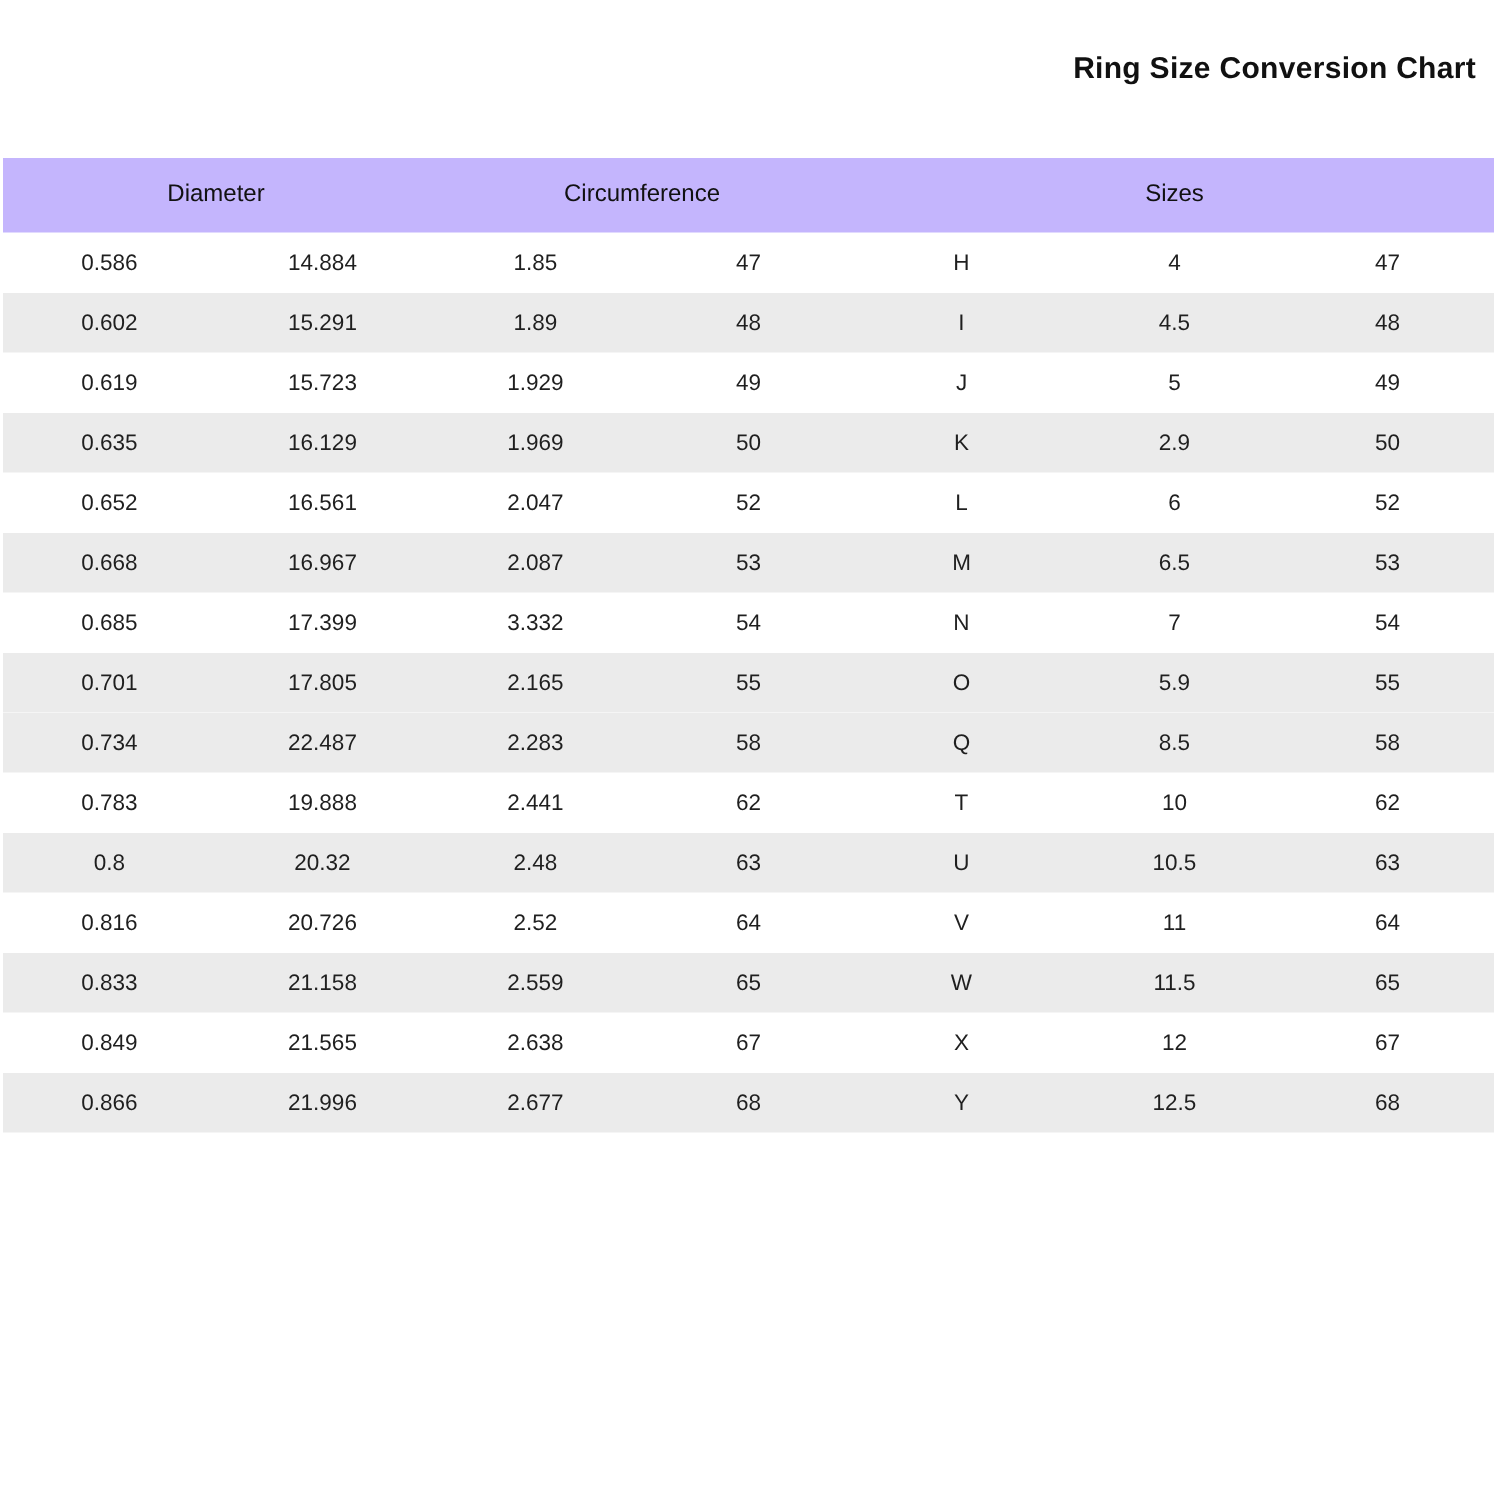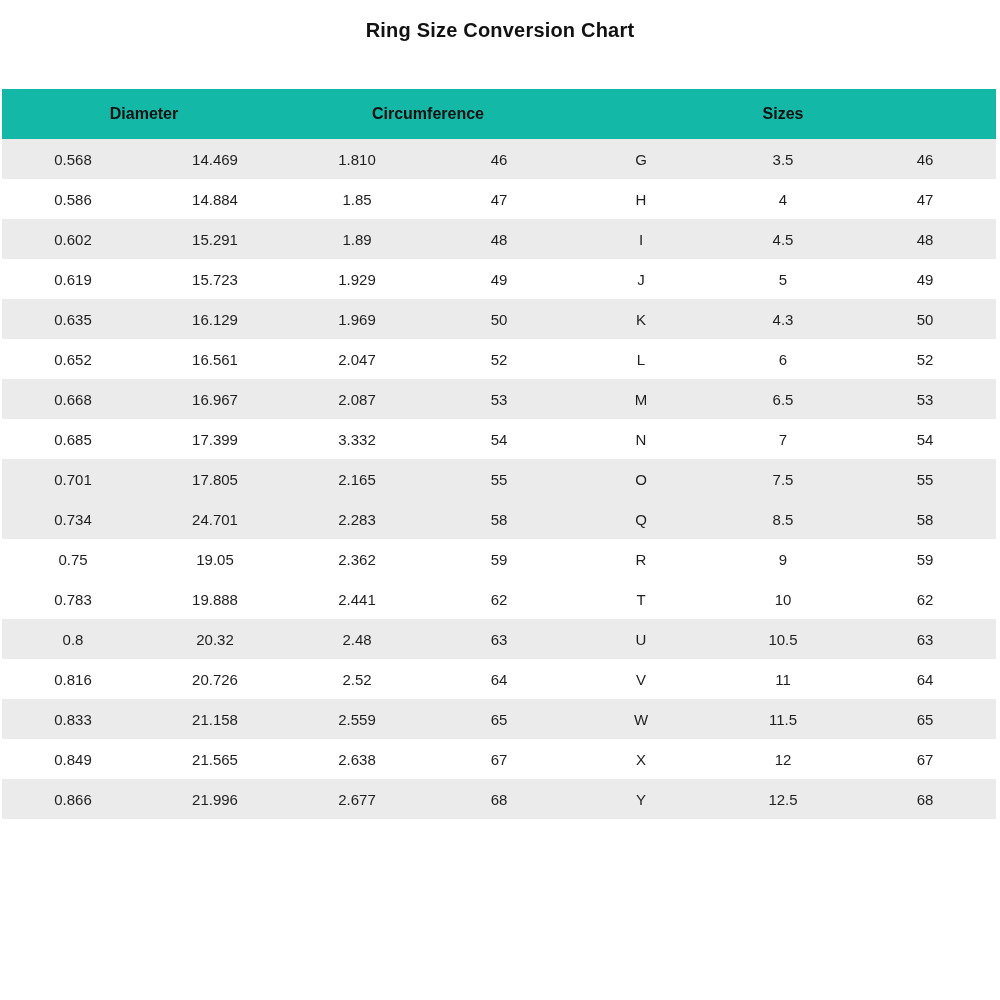--- a/index.html
+++ b/index.html
@@ -6,23 +6,23 @@
     margin: 0;
     padding: 0;
     width: 1000px;
     height: 1000px;
     background: #ffffff;
     font-family: "Liberation Sans", sans-serif;
     color: #1f1f1f;
     -webkit-font-smoothing: antialiased;
   }
   .page-title {
-    margin: 0;
+    margin: 16px;
     padding-top: 19px;
-    text-align: center;
+    text-align: right;
     font-size: 20px;
     font-weight: bold;
     color: #111111;
     letter-spacing: 0.2px;
   }
   table.ring-table {
     border-collapse: collapse;
     table-layout: fixed;
     width: 994px;
     margin: 47px 0 0 2px;
@@ -30,23 +30,23 @@
   }
   table.ring-table th, table.ring-table td {
     border: none;
     text-align: center;
     vertical-align: middle;
     padding: 0 8px;
     overflow: hidden;
   }
   thead tr.group-row th {
     height: 50px;
-    background: #14b8a6;
+    background: #c4b5fd;
     font-size: 16px;
-    font-weight: bold;
+    font-weight: normal;
     color: #111111;
   }
   thead tr.sub-row th {
     height: 50px;
     background: #ffffff;
     font-size: 15px;
     font-weight: normal;
     line-height: 1.25;
   }
   tbody tr {
@@ -66,29 +66,20 @@
 
 <table class="ring-table">
   <thead>
     <tr class="group-row">
       <th colspan="2">Diameter</th>
       <th colspan="2">Circumference</th>
       <th colspan="3">Sizes</th>
     </tr>
   </thead>
   <tbody>
-      <tr class="stripe">
-        <td>0.568</td>
-        <td>14.469</td>
-        <td>1.810</td>
-        <td>46</td>
-        <td>G</td>
-        <td>3.5</td>
-        <td>46</td>
-      </tr>
       <tr>
         <td>0.586</td>
         <td>14.884</td>
         <td>1.85</td>
         <td>47</td>
         <td>H</td>
         <td>4</td>
         <td>47</td>
       </tr>
       <tr class="stripe">
@@ -108,21 +99,21 @@
         <td>J</td>
         <td>5</td>
         <td>49</td>
       </tr>
       <tr class="stripe">
         <td>0.635</td>
         <td>16.129</td>
         <td>1.969</td>
         <td>50</td>
         <td>K</td>
-        <td>4.3</td>
+        <td>2.9</td>
         <td>50</td>
       </tr>
       <tr>
         <td>0.652</td>
         <td>16.561</td>
         <td>2.047</td>
         <td>52</td>
         <td>L</td>
         <td>6</td>
         <td>52</td>
@@ -144,40 +135,31 @@
         <td>N</td>
         <td>7</td>
         <td>54</td>
       </tr>
       <tr class="stripe">
         <td>0.701</td>
         <td>17.805</td>
         <td>2.165</td>
         <td>55</td>
         <td>O</td>
-        <td>7.5</td>
+        <td>5.9</td>
         <td>55</td>
       </tr>
       <tr class="stripe">
         <td>0.734</td>
-        <td>24.701</td>
+        <td>22.487</td>
         <td>2.283</td>
         <td>58</td>
         <td>Q</td>
         <td>8.5</td>
         <td>58</td>
-      </tr>
-      <tr>
-        <td>0.75</td>
-        <td>19.05</td>
-        <td>2.362</td>
-        <td>59</td>
-        <td>R</td>
-        <td>9</td>
-        <td>59</td>
       </tr>
       <tr>
         <td>0.783</td>
         <td>19.888</td>
         <td>2.441</td>
         <td>62</td>
         <td>T</td>
         <td>10</td>
         <td>62</td>
       </tr>

